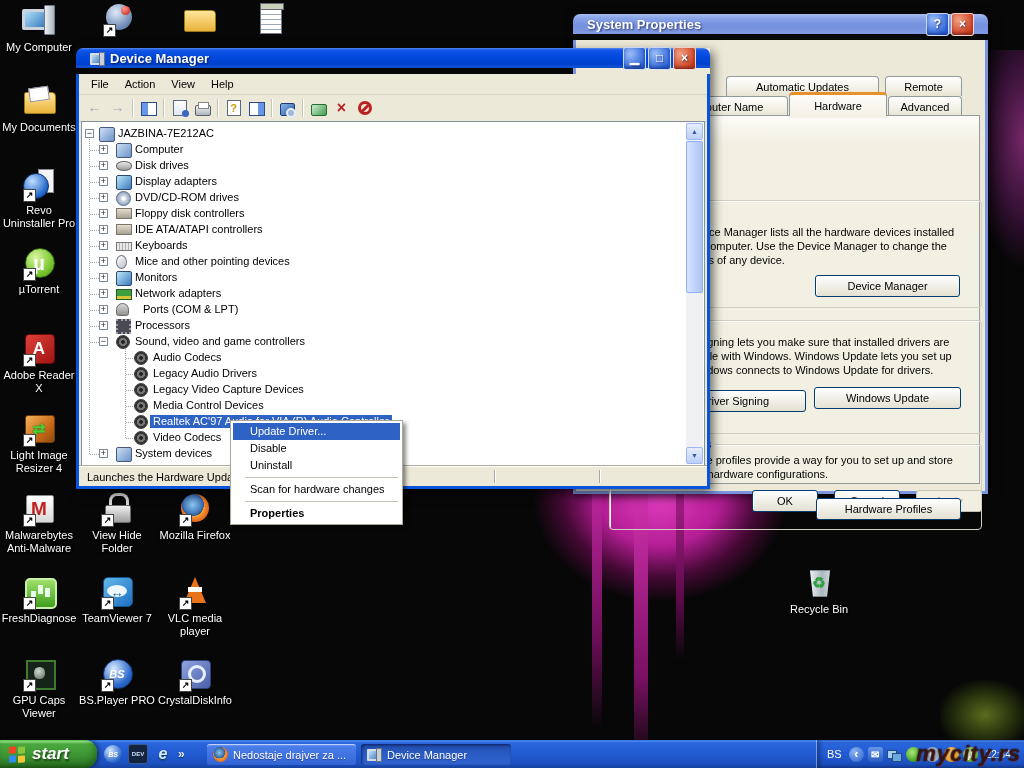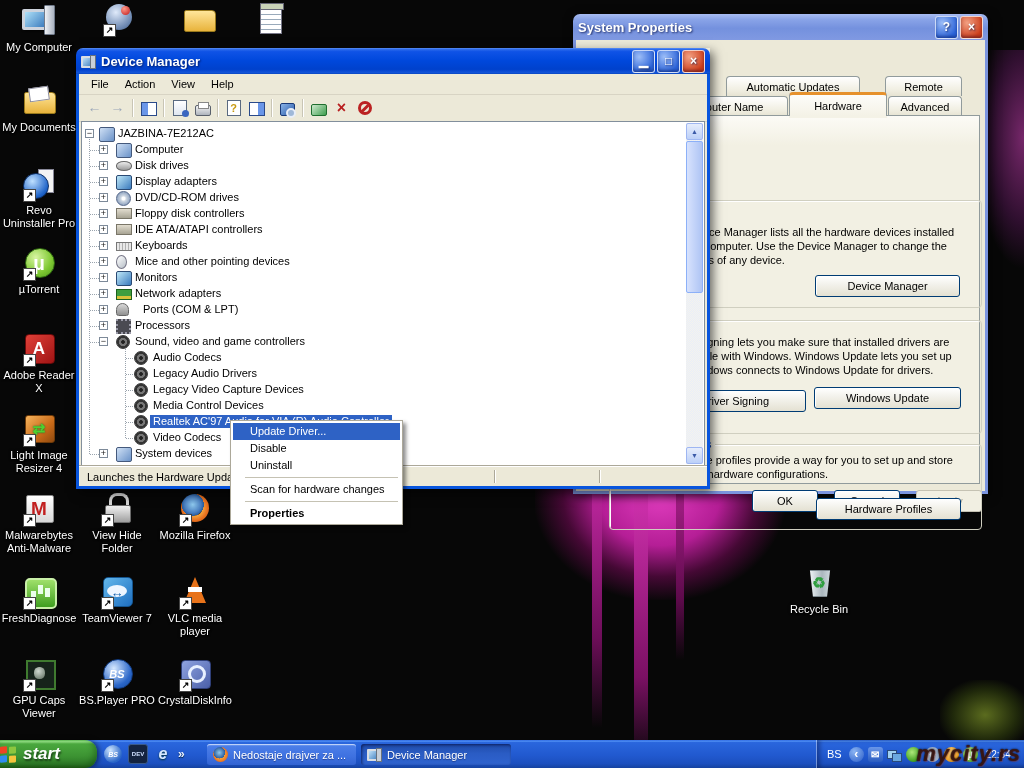--- a/index.html
+++ b/index.html
@@ -90,36 +90,36 @@
   .i-notepad::before{content:"";position:absolute;left:8px;top:1px;width:22px;height:5px;background:#c9d2b8;border:1px solid #667;z-index:2}
   
   .xpbtn{position:absolute;height:22px;box-sizing:border-box;border:1px solid #003c74;border-radius:3px;
     background:linear-gradient(180deg,#ffffff 0%,#f2f1ea 45%,#e4e1d2 100%);box-shadow:inset 1px 1px 0 #fff;
     font-size:11px;color:#000;display:flex;align-items:center;justify-content:center;cursor:default}
   .xpbtn.disabled{color:#aca899;border-color:#c5c2b3;background:#f1efe2;box-shadow:none}
   .wbtn{width:21px;height:21px;margin-left:2px;border-radius:3px;border:1px solid rgba(255,255,255,.75);
     display:flex;align-items:center;justify-content:center;color:#fff;font-size:12px;font-weight:bold;
     background:radial-gradient(circle at 30% 28%,#9cbdf7,#2a62d8 75%);box-shadow:inset 0 -2px 3px rgba(0,0,40,.35)}
   .wbtn.close{background:radial-gradient(circle at 30% 28%,#f2a083,#cc3d1b 75%)}
-  .titlebar{position:absolute;left:0;right:0;top:0;height:26px;border-radius:7px 7px 0 0;display:flex;
-    align-items:center;padding:0 5px;box-sizing:border-box;color:#fff;font-weight:bold;font-size:13px;
+  .titlebar{position:absolute;left:0;right:0;top:0;height:20px;border-radius:7px 7px 0 0;display:flex;
+    align-items:center;padding:0 14px;box-sizing:border-box;color:#fff;font-weight:bold;font-size:13px;
     text-shadow:1px 1px 2px rgba(0,10,60,.7)}
   .titlebar .t-text{flex:1;white-space:nowrap;overflow:hidden}
   
   #sp-window{left:573px;top:14px;width:415px;height:480px;z-index:10;position:absolute;
     box-shadow:2px 3px 9px rgba(0,0,0,.55)}
   #sp-window .titlebar{background:linear-gradient(180deg,#a8bcf2 0%,#8aa4e8 20%,#7491de 55%,#8099e2 100%)}
   #sp-frame{position:absolute;left:0;right:0;top:26px;bottom:0;background:#ece9d8;
     border-left:3px solid #7b94de;border-right:3px solid #7b94de;border-bottom:3px solid #7b94de;box-sizing:border-box}
   .sp-tab{position:absolute;height:20px;box-sizing:border-box;border:1px solid #919b9c;border-bottom:none;
     border-radius:4px 4px 0 0;background:linear-gradient(180deg,#ffffff,#f0eee1 70%,#e6e3d2);
     display:flex;align-items:center;justify-content:center;font-size:11px;z-index:2}
   .sp-tab.active{height:24px;z-index:4;background:linear-gradient(180deg,#fdfcf9,#f4f2e6);
     border-top:3px solid #e6912c;border-radius:4px 4px 0 0;box-shadow:0 2px 0 #f4f2e6}
-  .tab-automatic-updates{left:150px;width:134px;top:36px}
+  .tab-automatic-updates{left:150px;width:153px;top:36px}
   .tab-remote{left:309px;width:77px;top:36px}
   .tab-computer-name{left:82px;width:130px;top:56px}
   .tab-hardware{left:213px;width:98px;top:52px}
   .tab-advanced{left:312px;width:74px;top:56px}
   #sp-panel{position:absolute;left:10px;width:394px;top:75px;height:369px;border:1px solid #919b9c;
     background:linear-gradient(180deg,#fcfbf6 0%,#f2f0e3 8%,#f2f0e3 100%);box-sizing:border-box;z-index:3}
   .groupbox{position:absolute;left:22px;width:373px;border:1px solid #d0cfc0;border-radius:4px;
     box-shadow:inset 1px 1px 0 #fff;background:transparent;box-sizing:border-box}
   .gtitle{position:absolute;left:10px;top:-7px;background:#f2f0e3;padding:0 4px;font-size:11px;color:#003399}
   .g-device-manager{top:84px;height:108px}
@@ -210,21 +210,21 @@
   .cmi{height:17px;line-height:17px;padding-left:17px;color:#000;margin:0 2px;white-space:nowrap}
   .cmi.hl{background:#2e62c5;color:#fff}
   .cmi.bold{font-weight:bold}
   .csep{height:1px;background:#c5c2b3;margin:3px 4px 3px 14px;box-shadow:0 1px 0 #fff}
   
   #taskbar{position:absolute;left:0;top:740px;width:1024px;height:28px;z-index:40;
     background:linear-gradient(180deg,#2a63dd 0%,#5191f5 4%,#2a66dd 9%,#2159cf 55%,#1c4fbe 85%,#15429f 100%)}
   #start-btn{position:absolute;left:0;top:0;width:97px;height:28px;border-radius:0 12px 12px 0;cursor:pointer;
     background:linear-gradient(180deg,#63c158 0%,#8fdd80 6%,#4aa83e 14%,#3d9433 55%,#2f7d28 88%,#256318 100%);
     box-shadow:2px 0 5px rgba(0,0,0,.5),inset -3px -3px 6px rgba(0,50,0,.35);
-    display:flex;align-items:center;gap:6px;box-sizing:border-box;
+    display:flex;align-items:center;gap:6px;padding-left:9px;box-sizing:border-box;
     color:#fff;font-style:italic;font-weight:bold;font-size:17px;text-shadow:1px 2px 2px rgba(0,0,0,.55)}
   #start-flag{width:17px;height:17px;position:relative;transform:skewY(-5deg)}
   #start-flag i{position:absolute;width:7px;height:7px;border-radius:1px}
   #start-flag i:nth-child(1){left:0;top:0;background:#ee4423}
   #start-flag i:nth-child(2){left:9px;top:1px;background:#8cc63f}
   #start-flag i:nth-child(3){left:0;top:9px;background:#2f8cf0}
   #start-flag i:nth-child(4){left:9px;top:10px;background:#f5c53c}
   #quick-launch{position:absolute;left:104px;top:4px;height:20px;display:flex;gap:6px;align-items:center}
   .qli{width:18px;height:18px;position:relative;border-radius:3px}
   .ql-bs{border-radius:50%;background:radial-gradient(circle at 35% 30%,#cfe6ff,#2a66c8 70%)}

